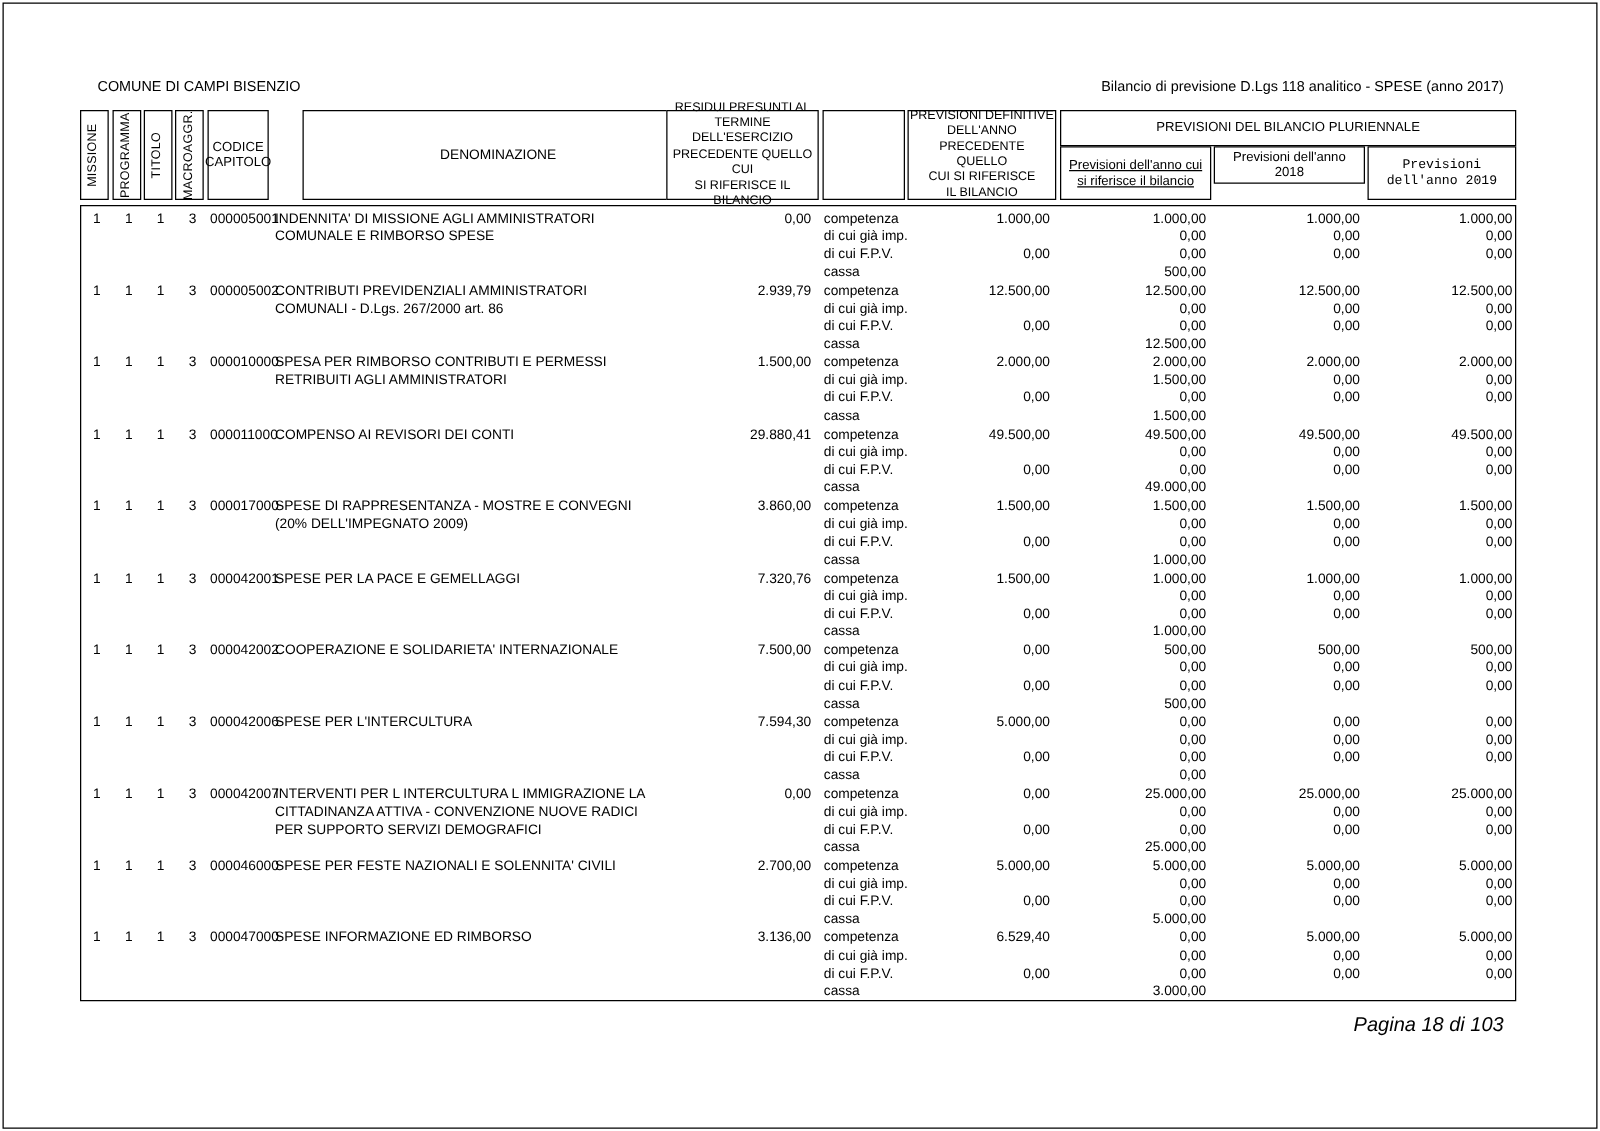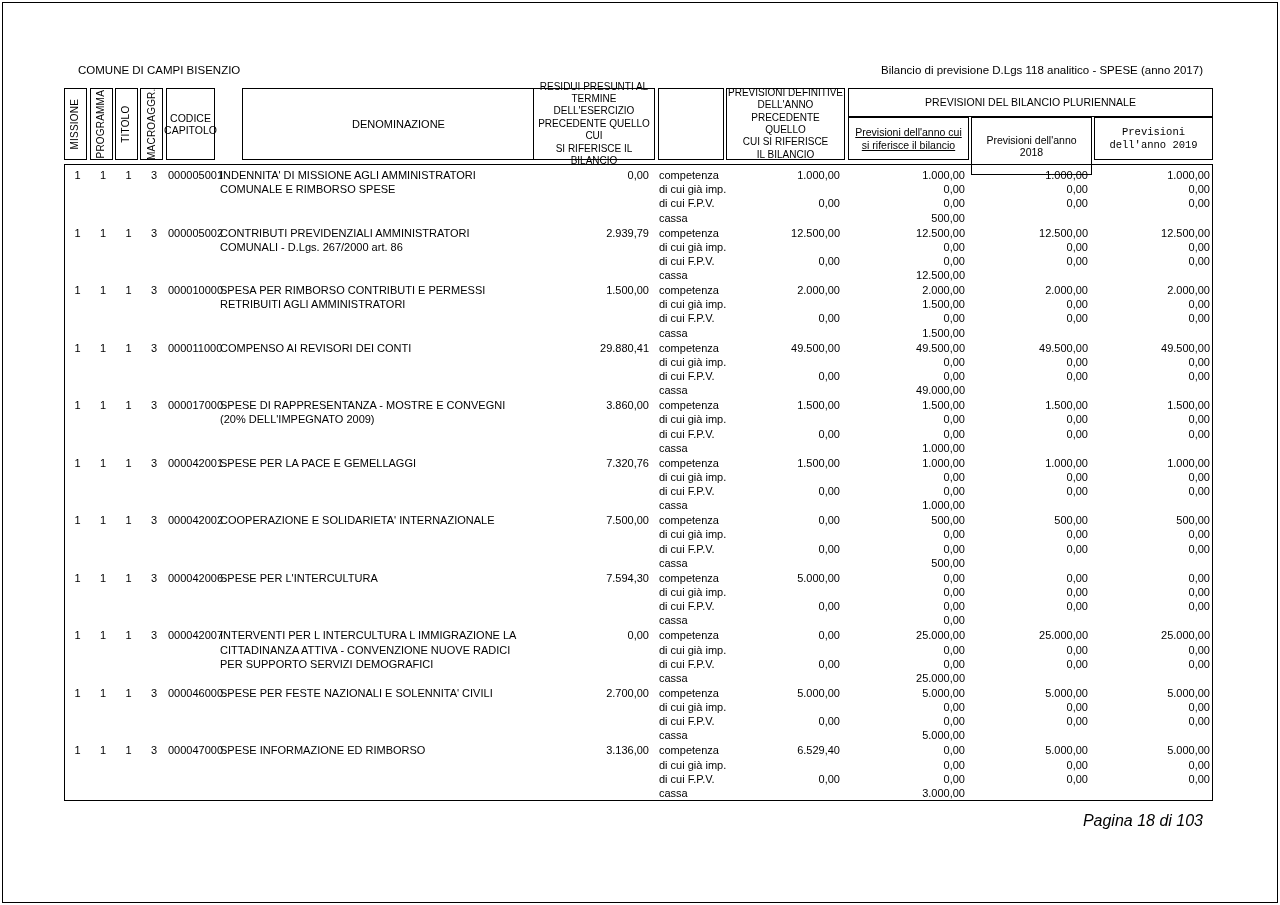--- a/index.html
+++ b/index.html
@@ -59,21 +59,21 @@
 SI RIFERISCE IL BILANCIO</div>
   <div class="hcell" style="left:658px;width:66px;"></div>
   <div class="hcell" style="left:726px;width:119px;">PREVISIONI DEFINITIVE
 DELL'ANNO PRECEDENTE
 QUELLO
 CUI SI RIFERISCE
 IL BILANCIO</div>
   <div class="hcell" style="left:848px;width:365px;height:29px;font-size:10.5px;">PREVISIONI DEL BILANCIO PLURIENNALE</div>
   <div class="hcell" style="left:848px;top:117px;width:121px;height:43px;font-size:10.5px;text-decoration:underline;">Previsioni dell'anno cui
 si riferisce il bilancio</div>
-  <div class="hcell" style="left:971px;top:117px;width:121px;height:58px;font-size:10.5px;">Previsioni dell'anno
+  <div class="hcell" style="left:971px;top:117px;width:121px;height:30px;font-size:10.5px;">Previsioni dell'anno
 2018</div>
   <div class="hcell" style="left:1094px;top:117px;width:119px;height:43px;font-size:10.5px;font-family:Liberation Mono, monospace;">Previsioni dell'anno 2019</div>
 
   <div class="body-box" id="rows-container">
       <div class="row">
         <div class="cell c-center">
           <div class="ln">1</div>
         </div>
         <div class="cell c-center">
           <div class="ln">1</div>

